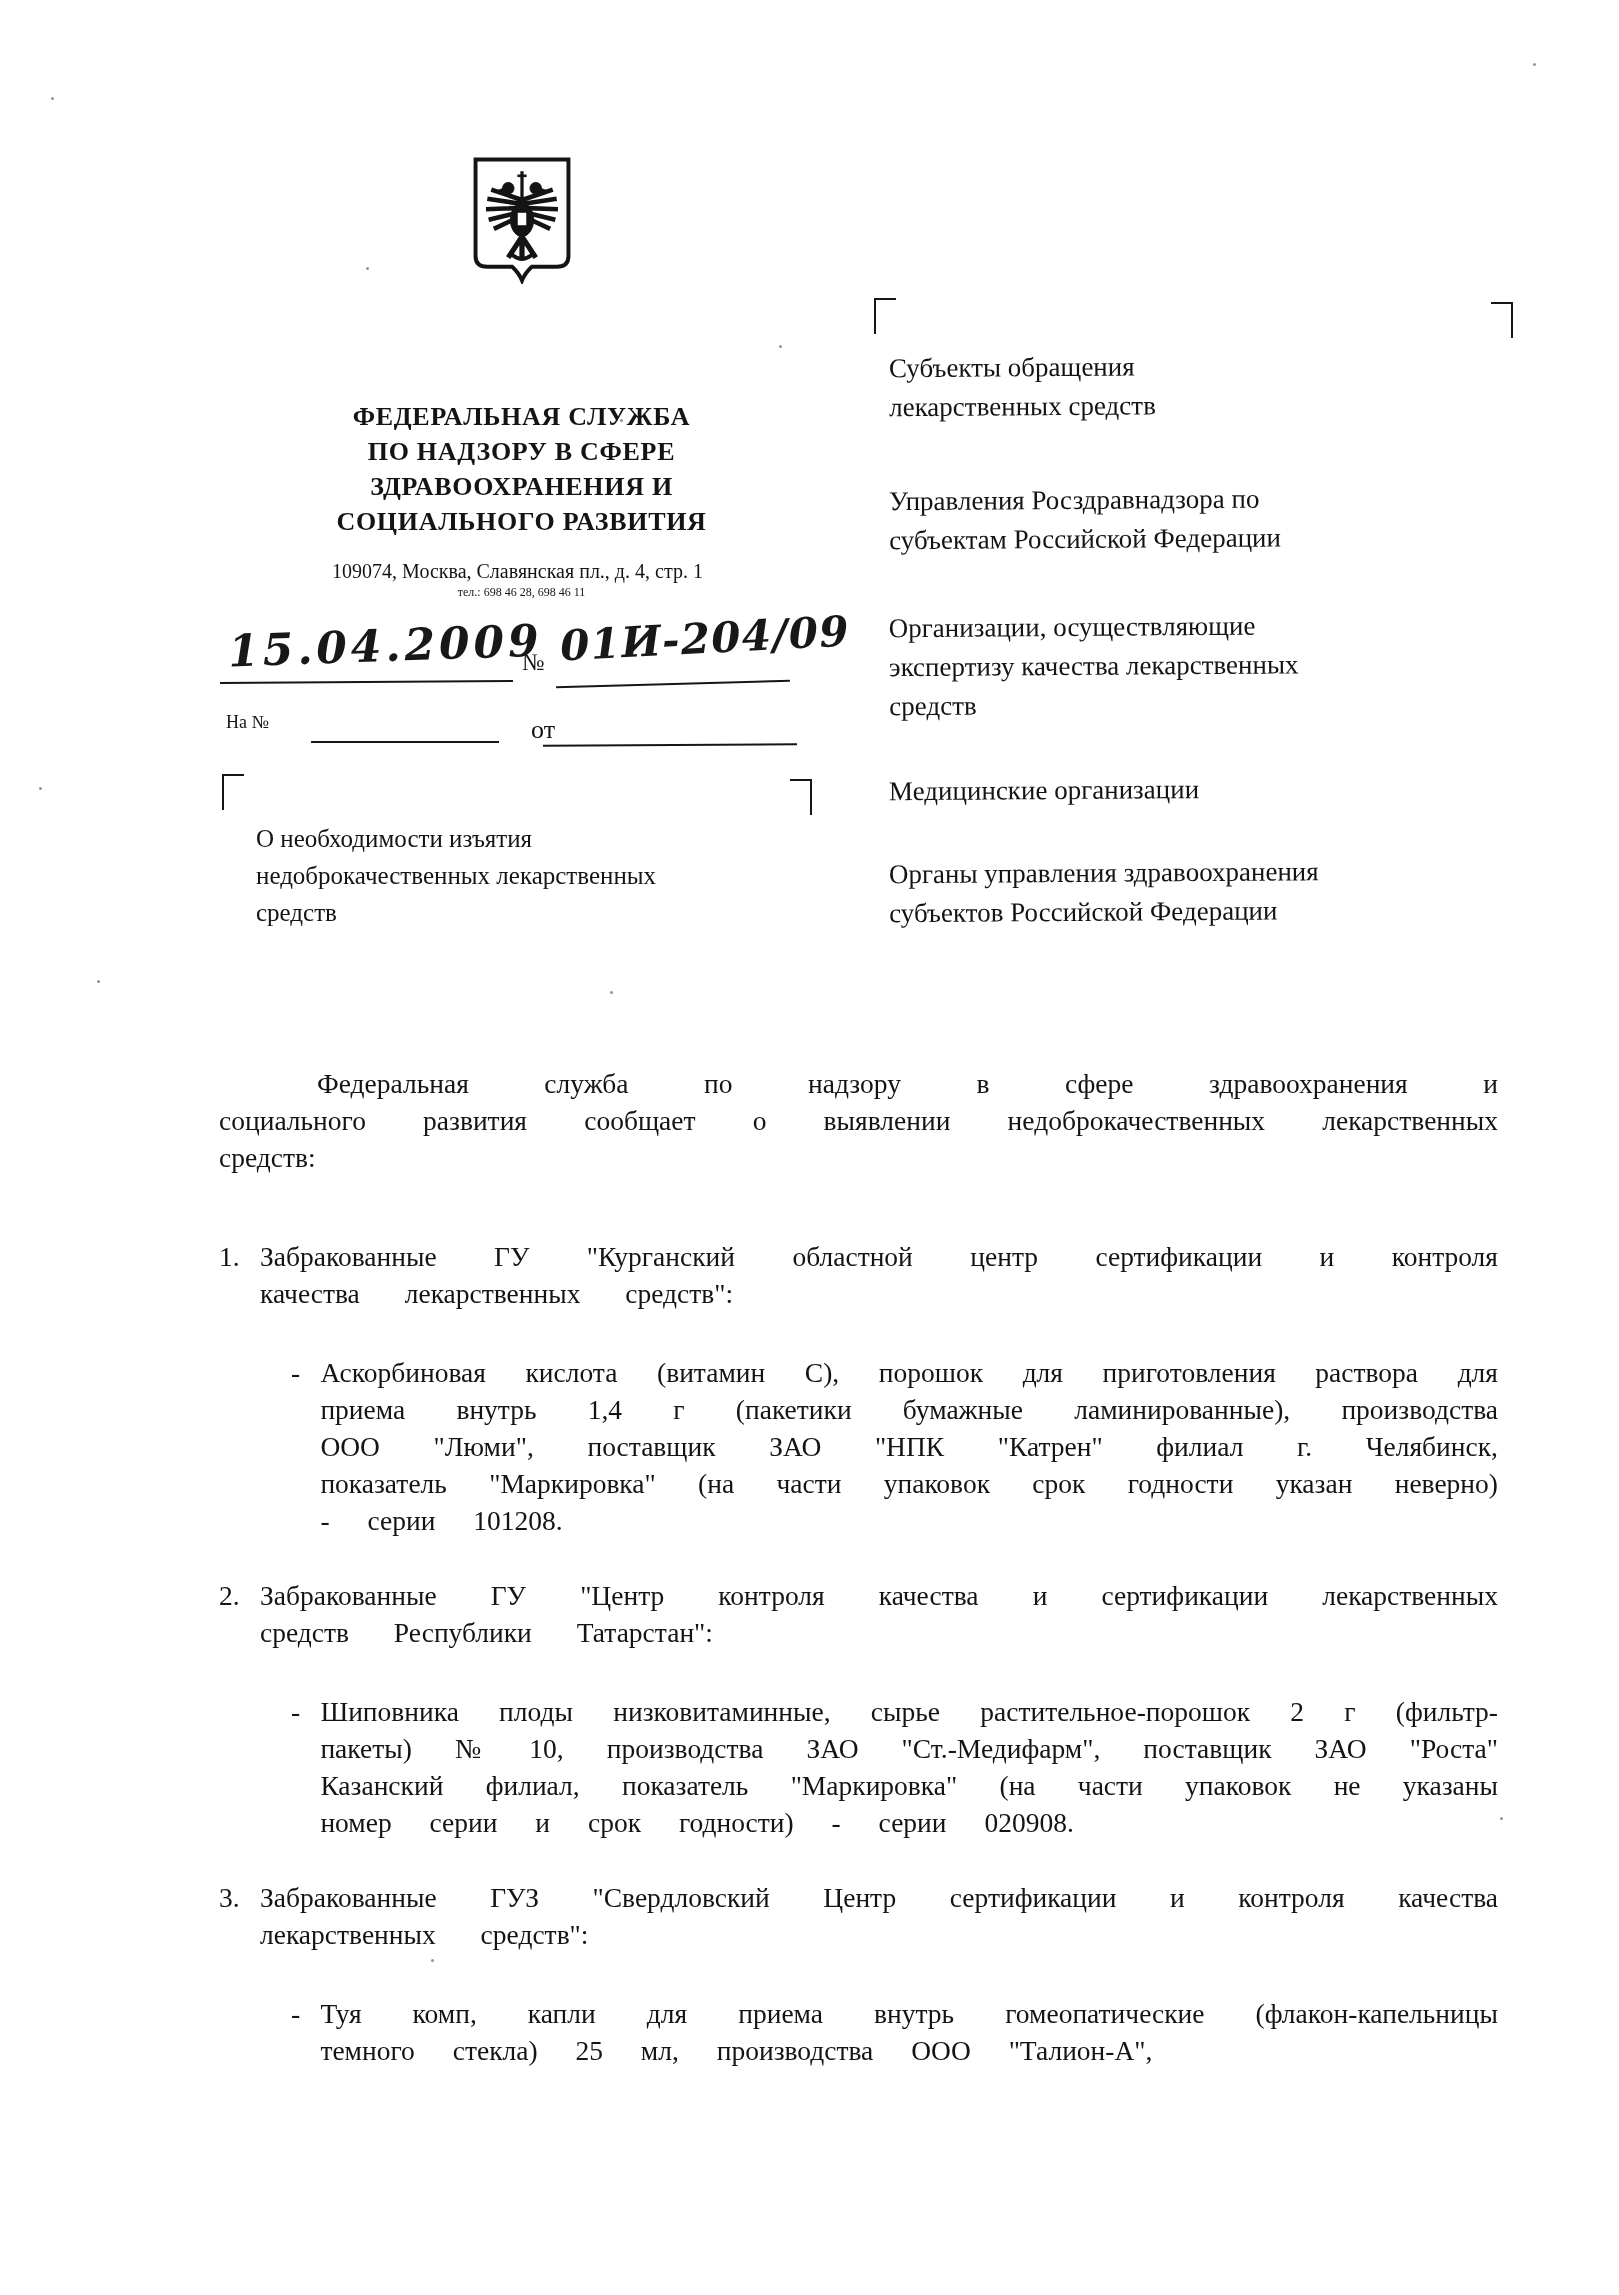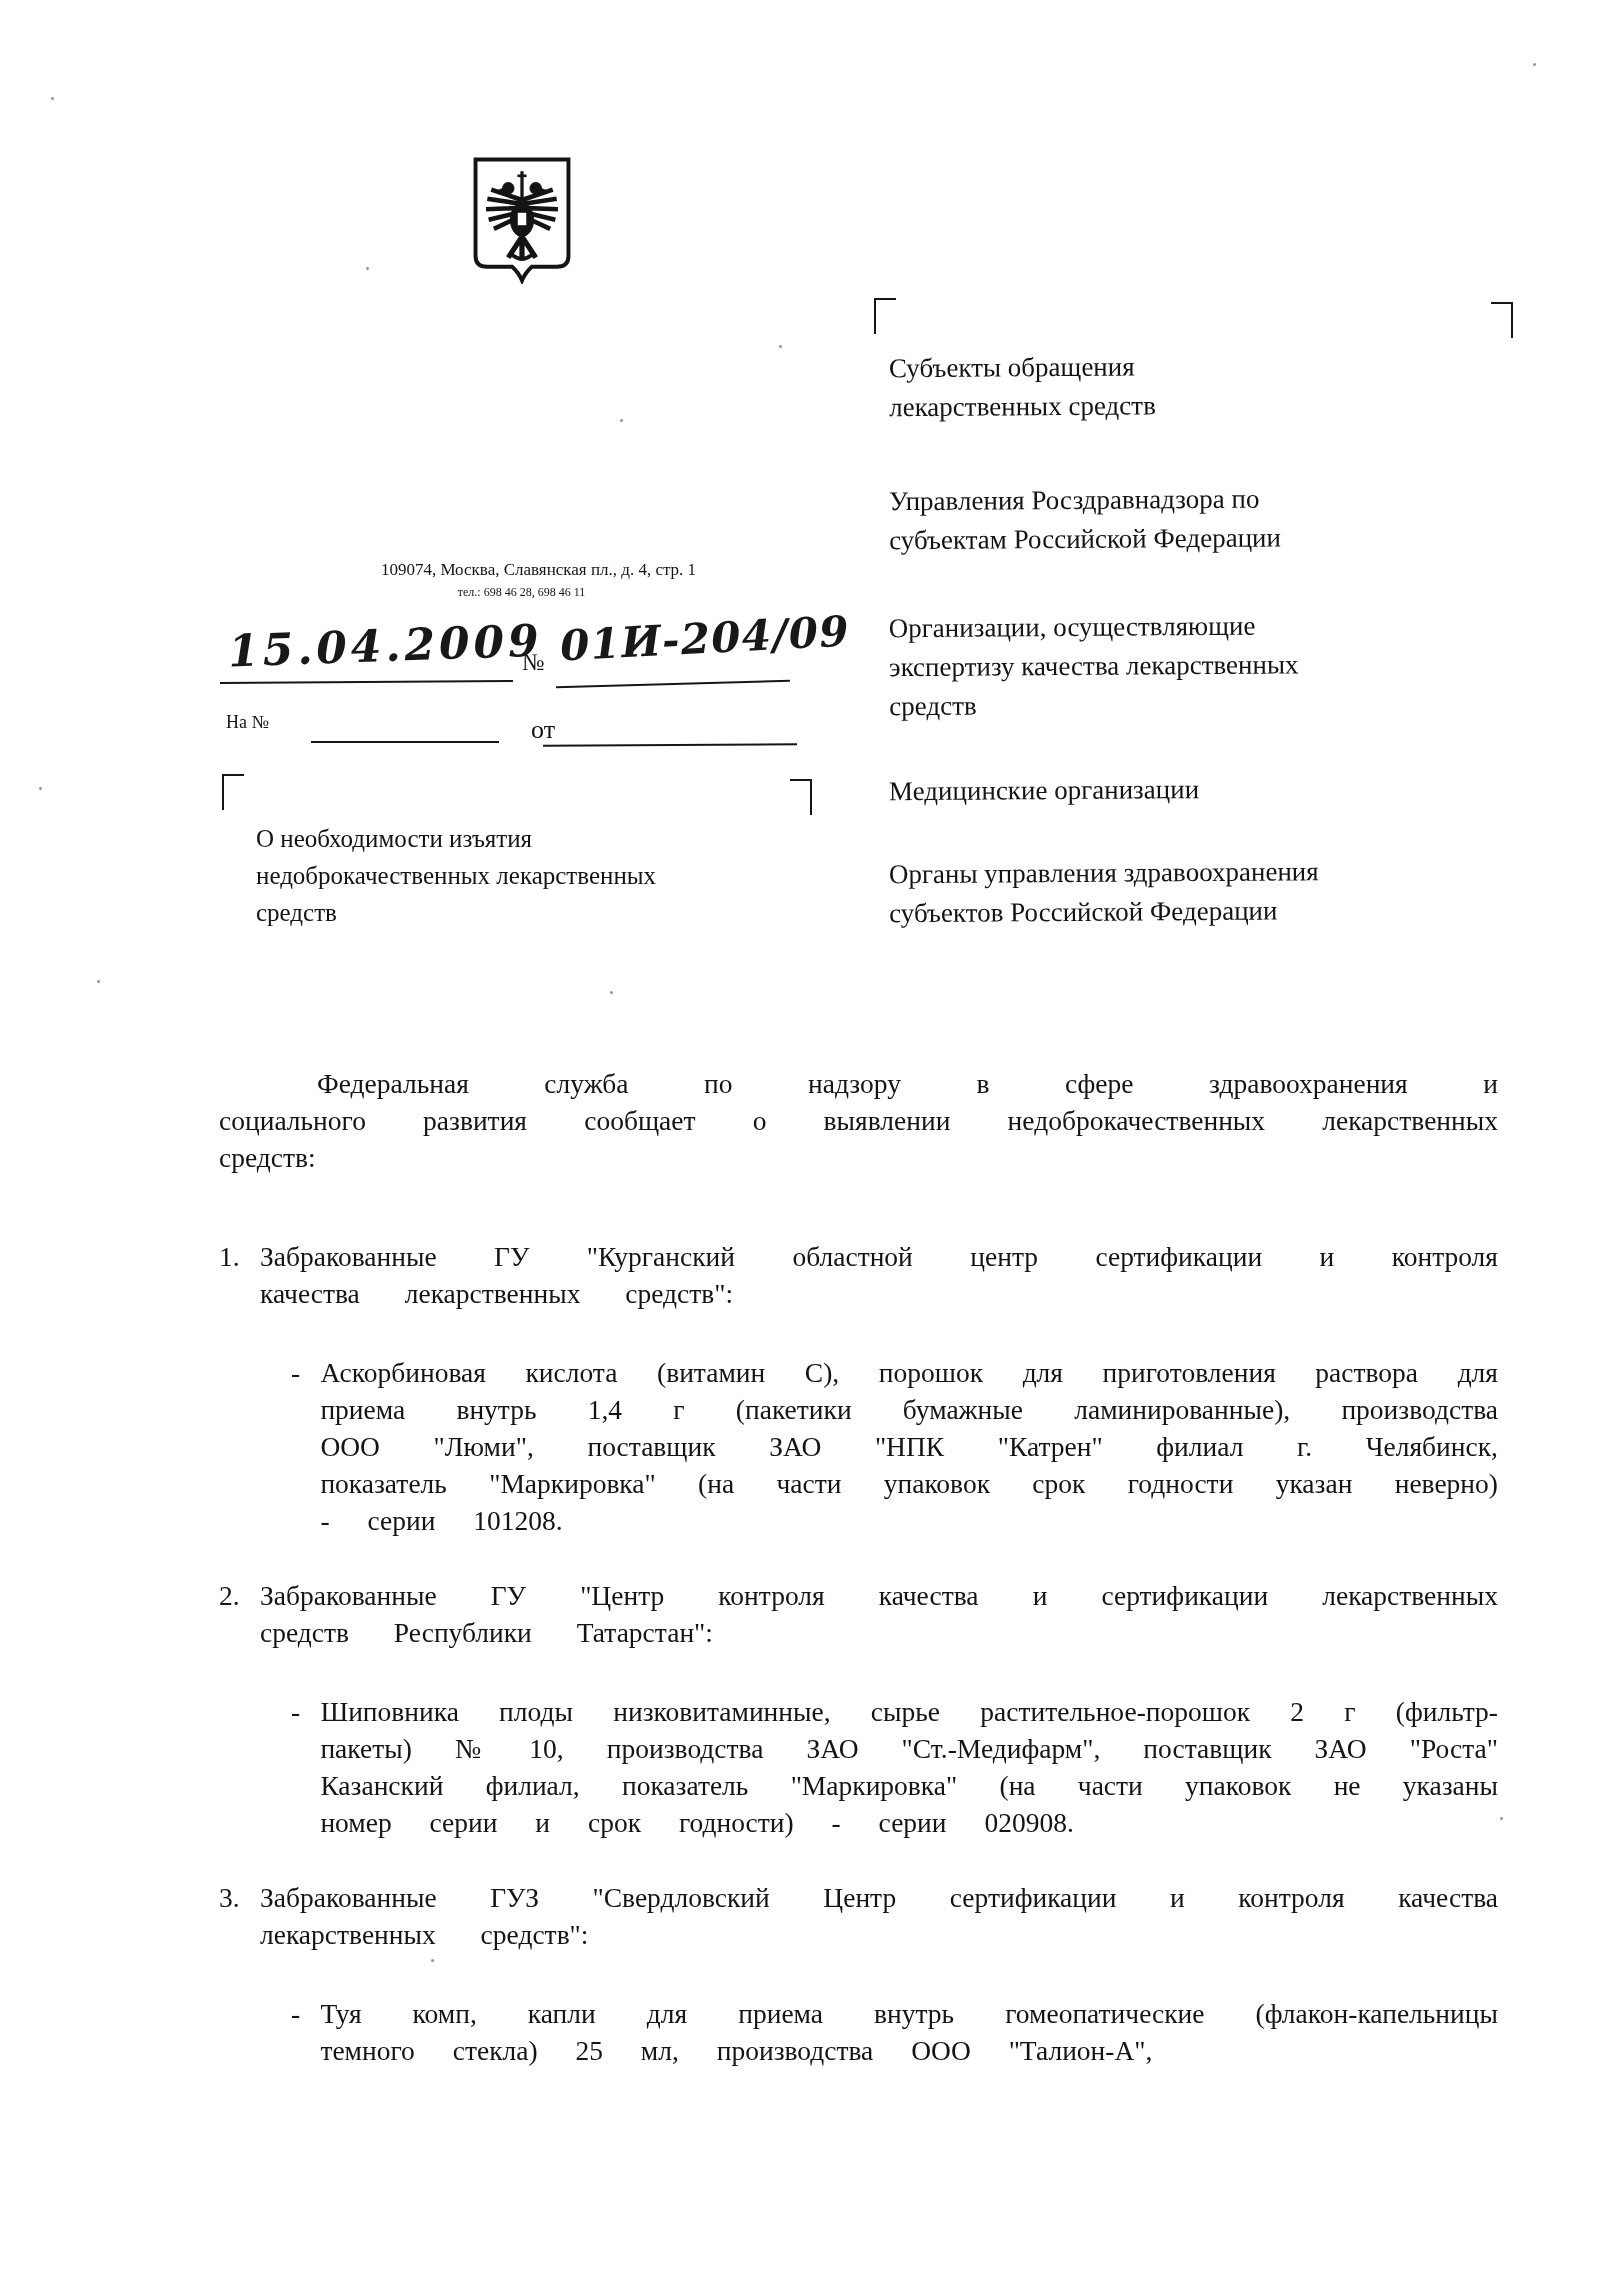--- a/index.html
+++ b/index.html
@@ -10,21 +10,21 @@
   }
   .abs{position:absolute;}
   .pre{white-space:pre-line;}
   .ctr{text-align:center;}
   .b{font-weight:700;}
 
   
   .emblem{left:469px;top:154px;width:106px;height:130px;}
   .ministry{left:240px;top:294px;width:563px;font-size:19px;line-height:23.6px;}
   .service{left:240px;top:399px;width:563px;font-size:26px;line-height:35px;letter-spacing:0.7px;}
-  .addr{left:257px;top:560px;width:563px;font-size:17px;}
+  .addr{left:236px;top:560px;width:563px;font-size:20px;}
   .phone{left:240px;top:585px;width:563px;font-size:12px;}
 
   .hand{font-style:italic;font-weight:700;font-family:"DejaVu Serif","Liberation Serif",serif;color:#181818;}
   .hand-date{left:228px;top:620px;font-size:44px;transform:rotate(-2deg);letter-spacing:3.9px;}
   .num-sign{left:522px;top:649px;font-size:23.6px;}
   .hand-num{left:560px;top:614px;font-size:42px;transform:rotate(-3deg);letter-spacing:1.3px;}
   .uline{border-top:2.6px solid #161616;height:0;}
   .u-date{left:220px;top:681px;width:293px;transform:rotate(-0.4deg);}
   .u-num{left:556px;top:683px;width:234px;transform:rotate(-1.6deg);}
 
@@ -87,20 +87,24 @@
         <path d="M81,70 L34,54 M81,76 L28,68 M81,82 L26,84 M81,88 L30,100 M81,94 L38,114" stroke-width="7" fill="none"></path>
         <path d="M81,70 L128,54 M81,76 L134,68 M81,82 L136,84 M81,88 L132,100 M81,94 L124,114" stroke-width="7" fill="none"></path>
         <ellipse cx="81" cy="100" rx="18" ry="26"></ellipse>
         <rect x="73" y="88" width="16" height="22" fill="#ffffff" stroke-width="3"></rect>
         <path d="M81,126 L60,158 M81,128 L81,162 M81,126 L102,158" stroke-width="8" fill="none"></path>
         <path d="M62,150 Q81,170 100,150" stroke-width="6" fill="none"></path>
       </g>
     </svg>
   </div>
 
+  <div class="abs service ctr b pre">ФЕДЕРАЛЬНАЯ СЛУЖБА
+ПО НАДЗОРУ В СФЕРЕ
+ЗДРАВООХРАНЕНИЯ И
+СОЦИАЛЬНОГО РАЗВИТИЯ</div>
   <div class="abs addr ctr">109074, Москва, Славянская пл., д. 4, стр. 1</div>
   <div class="abs phone ctr">тел.: 698 46 28, 698 46 11</div>
 
   <div class="abs hand hand-date">15.04.2009</div>
   <div class="abs num-sign">№</div>
   <div class="abs hand hand-num">01И-204/09</div>
   <div class="abs uline u-date"></div>
   <div class="abs uline u-num"></div>
 
   <div class="abs reply-label">На №</div>

